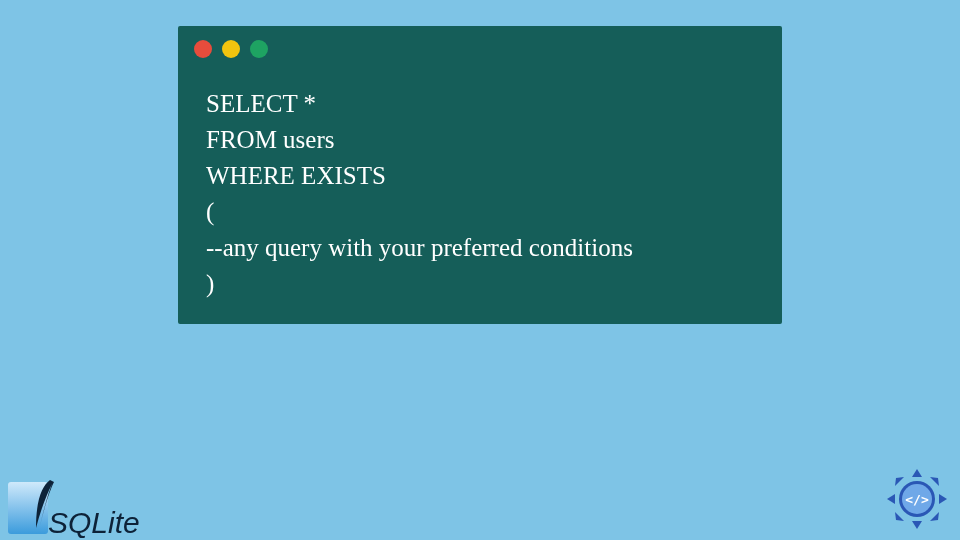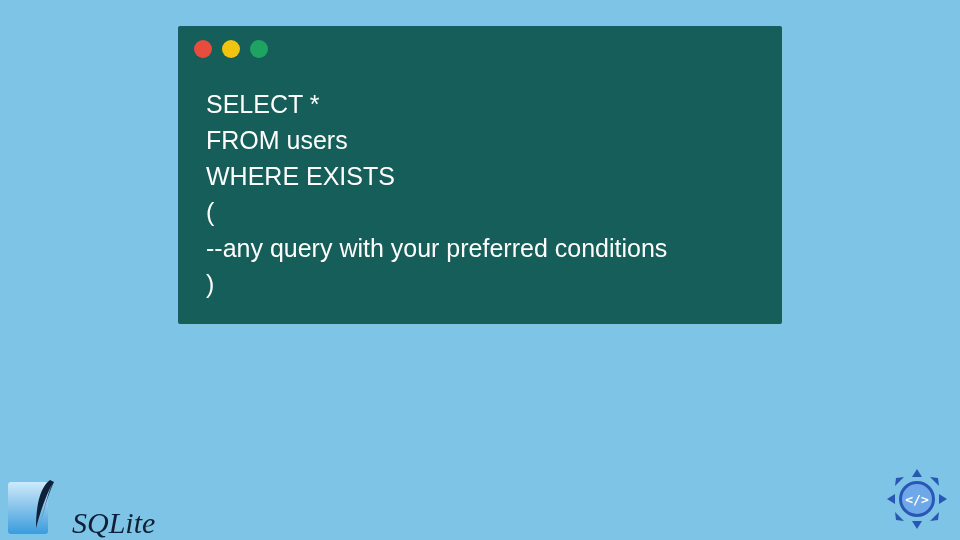--- a/index.html
+++ b/index.html
@@ -35,21 +35,21 @@
   .dot.red { background: #e74c3c; }
   .dot.yellow { background: #f1c40f; }
   .dot.green { background: #1ea362; }
   .code-content {
     position: absolute;
     left: 28px;
     top: 60px;
     color: #ffffff;
     font-size: 25px;
     line-height: 1.44;
-    font-family: Liberation Sans, sans-serif;
+    font-family: Liberation Serif, serif;
     white-space: pre;
   }
   .logo-left {
     position: absolute;
     left: 8px;
     bottom: 6px;
     display: flex;
     align-items: flex-end;
   }
   .sqlite-box {
@@ -62,27 +62,26 @@
   }
   .feather {
     position: absolute;
     left: 18px;
     top: -4px;
     width: 30px;
     height: 52px;
   }
   .sqlite-text {
     font-style: italic;
-    font-family: Liberation Serif, serif;
+    font-family: Liberation Sans, sans-serif;
     font-size: 30px;
     color: #0d2238;
     margin-left: 0px;
     position: relative;
     top: 6px;
-    padding-left: 24px;
   }
   .logo-right {
     position: absolute;
     right: 12px;
     bottom: 10px;
     display: flex;
     align-items: center;
   }
   .delft-badge {
     width: 62px;

